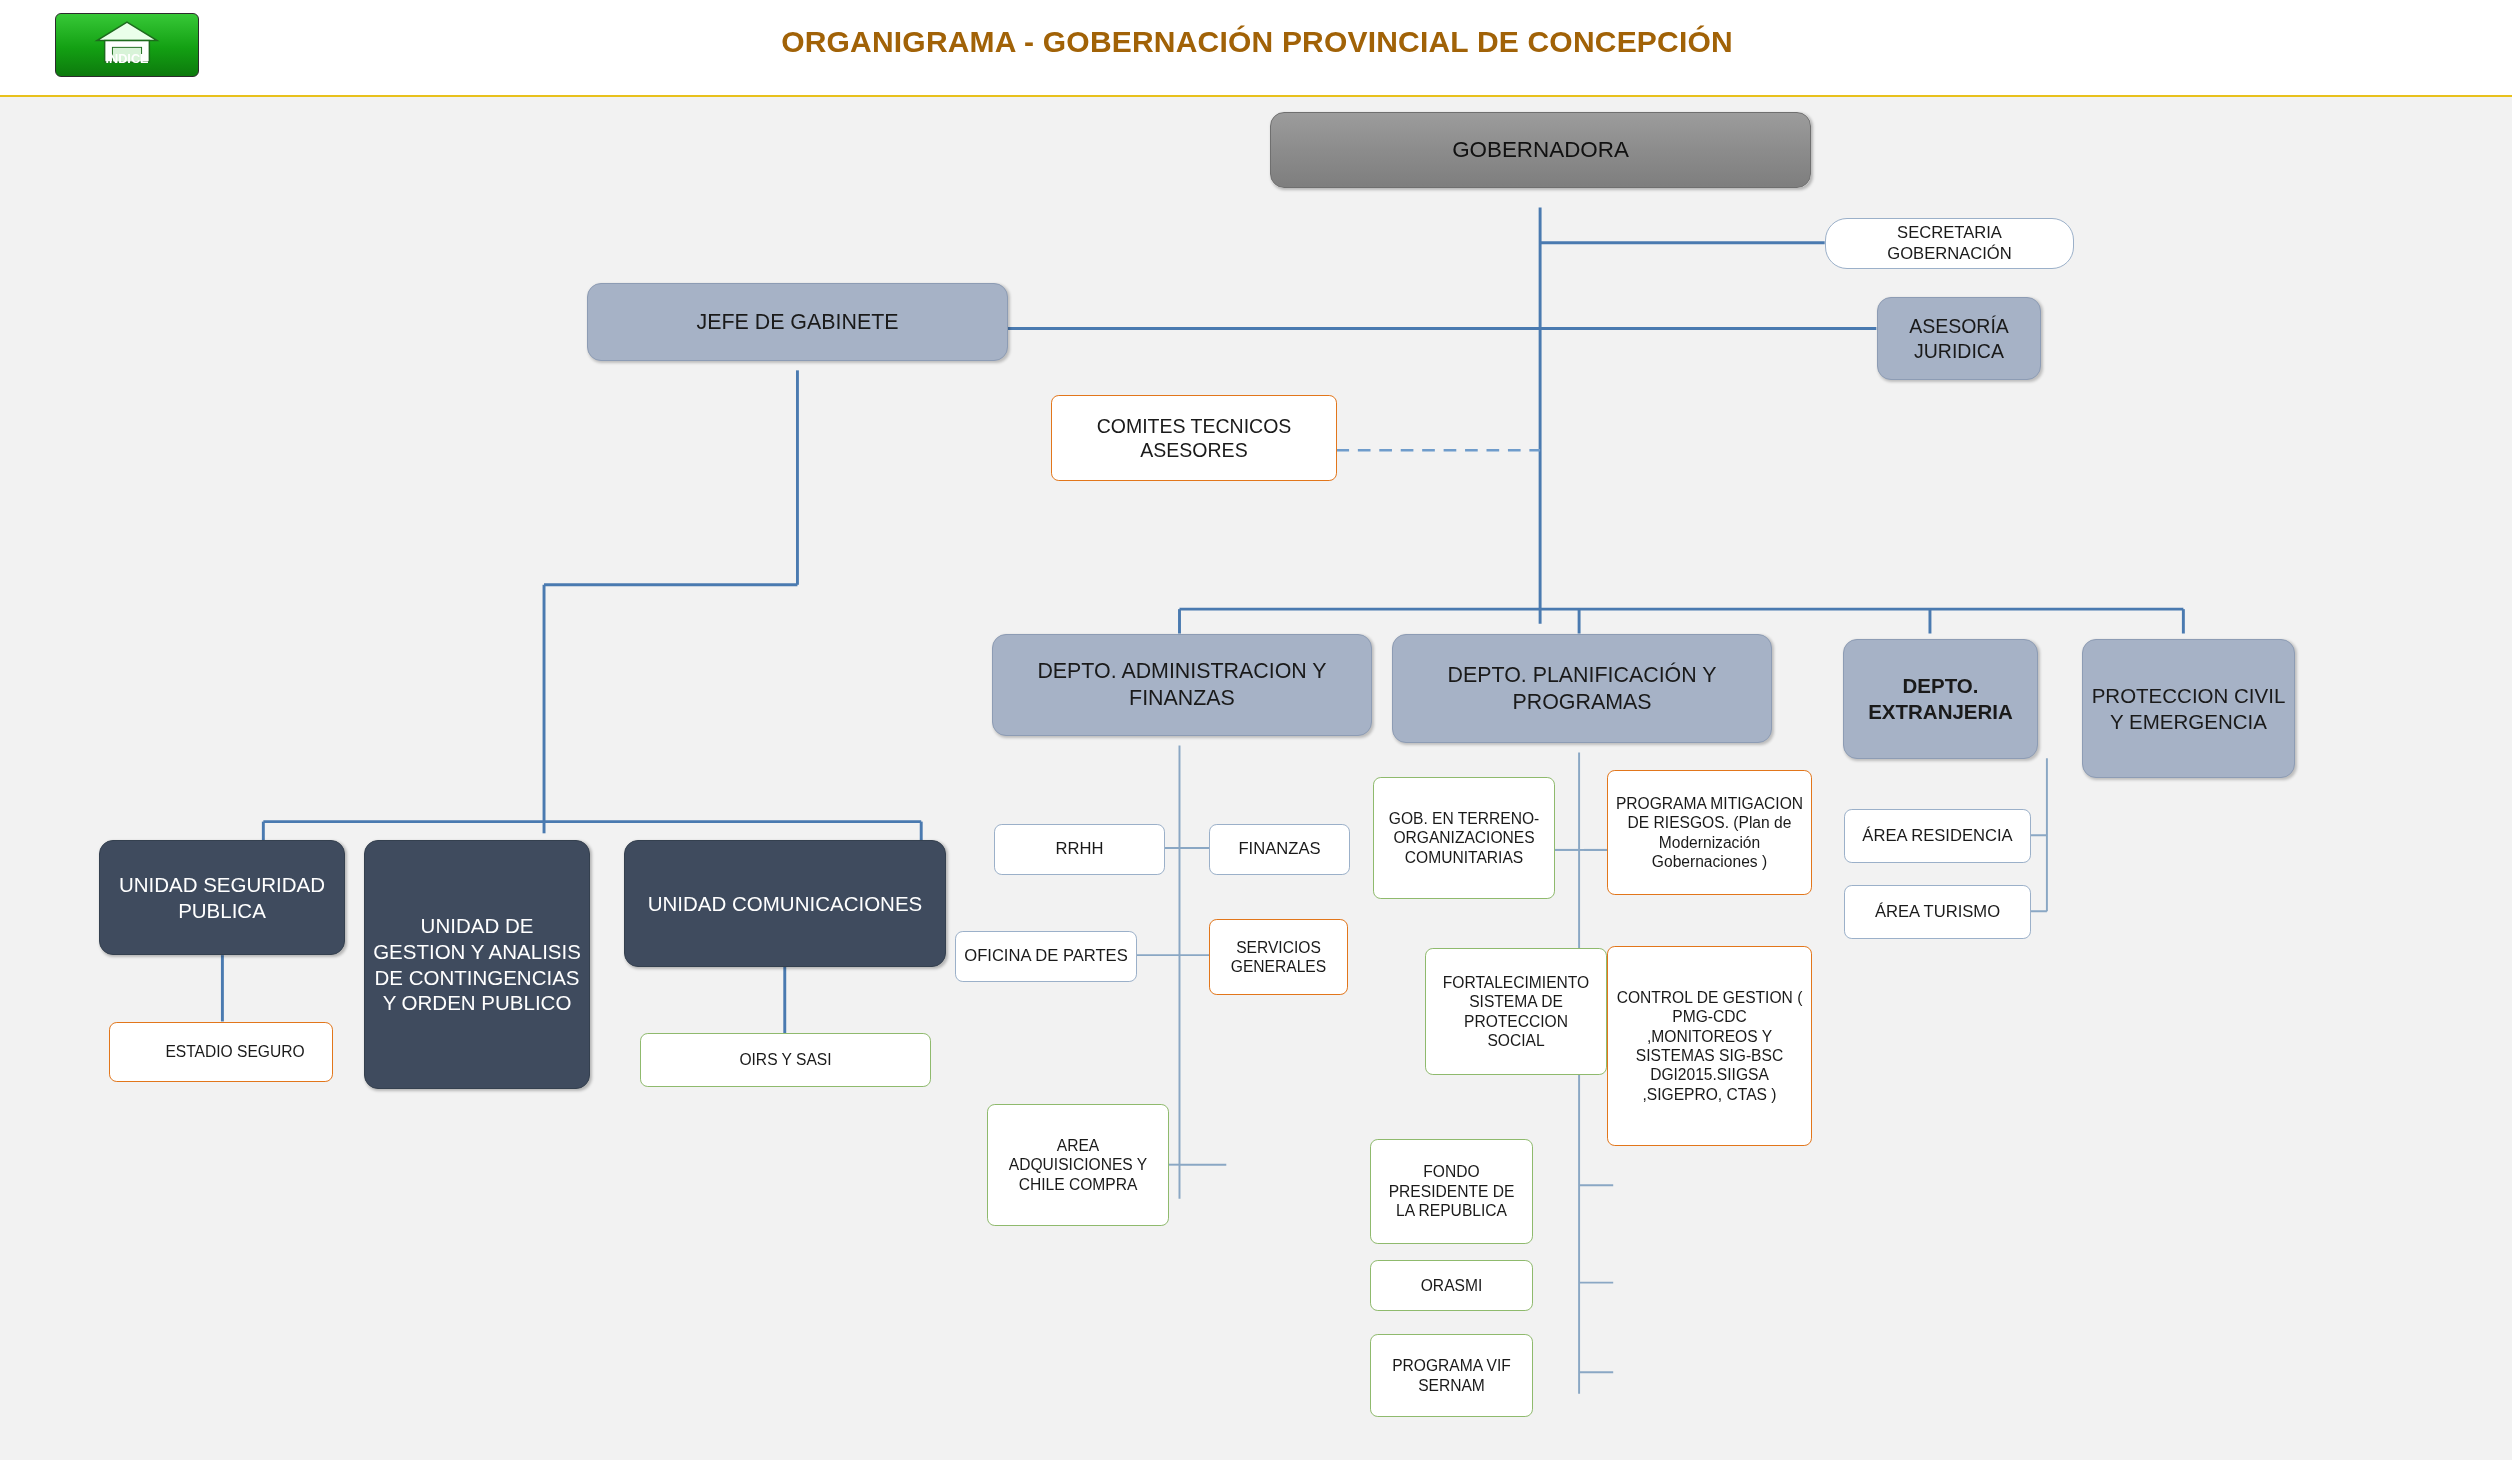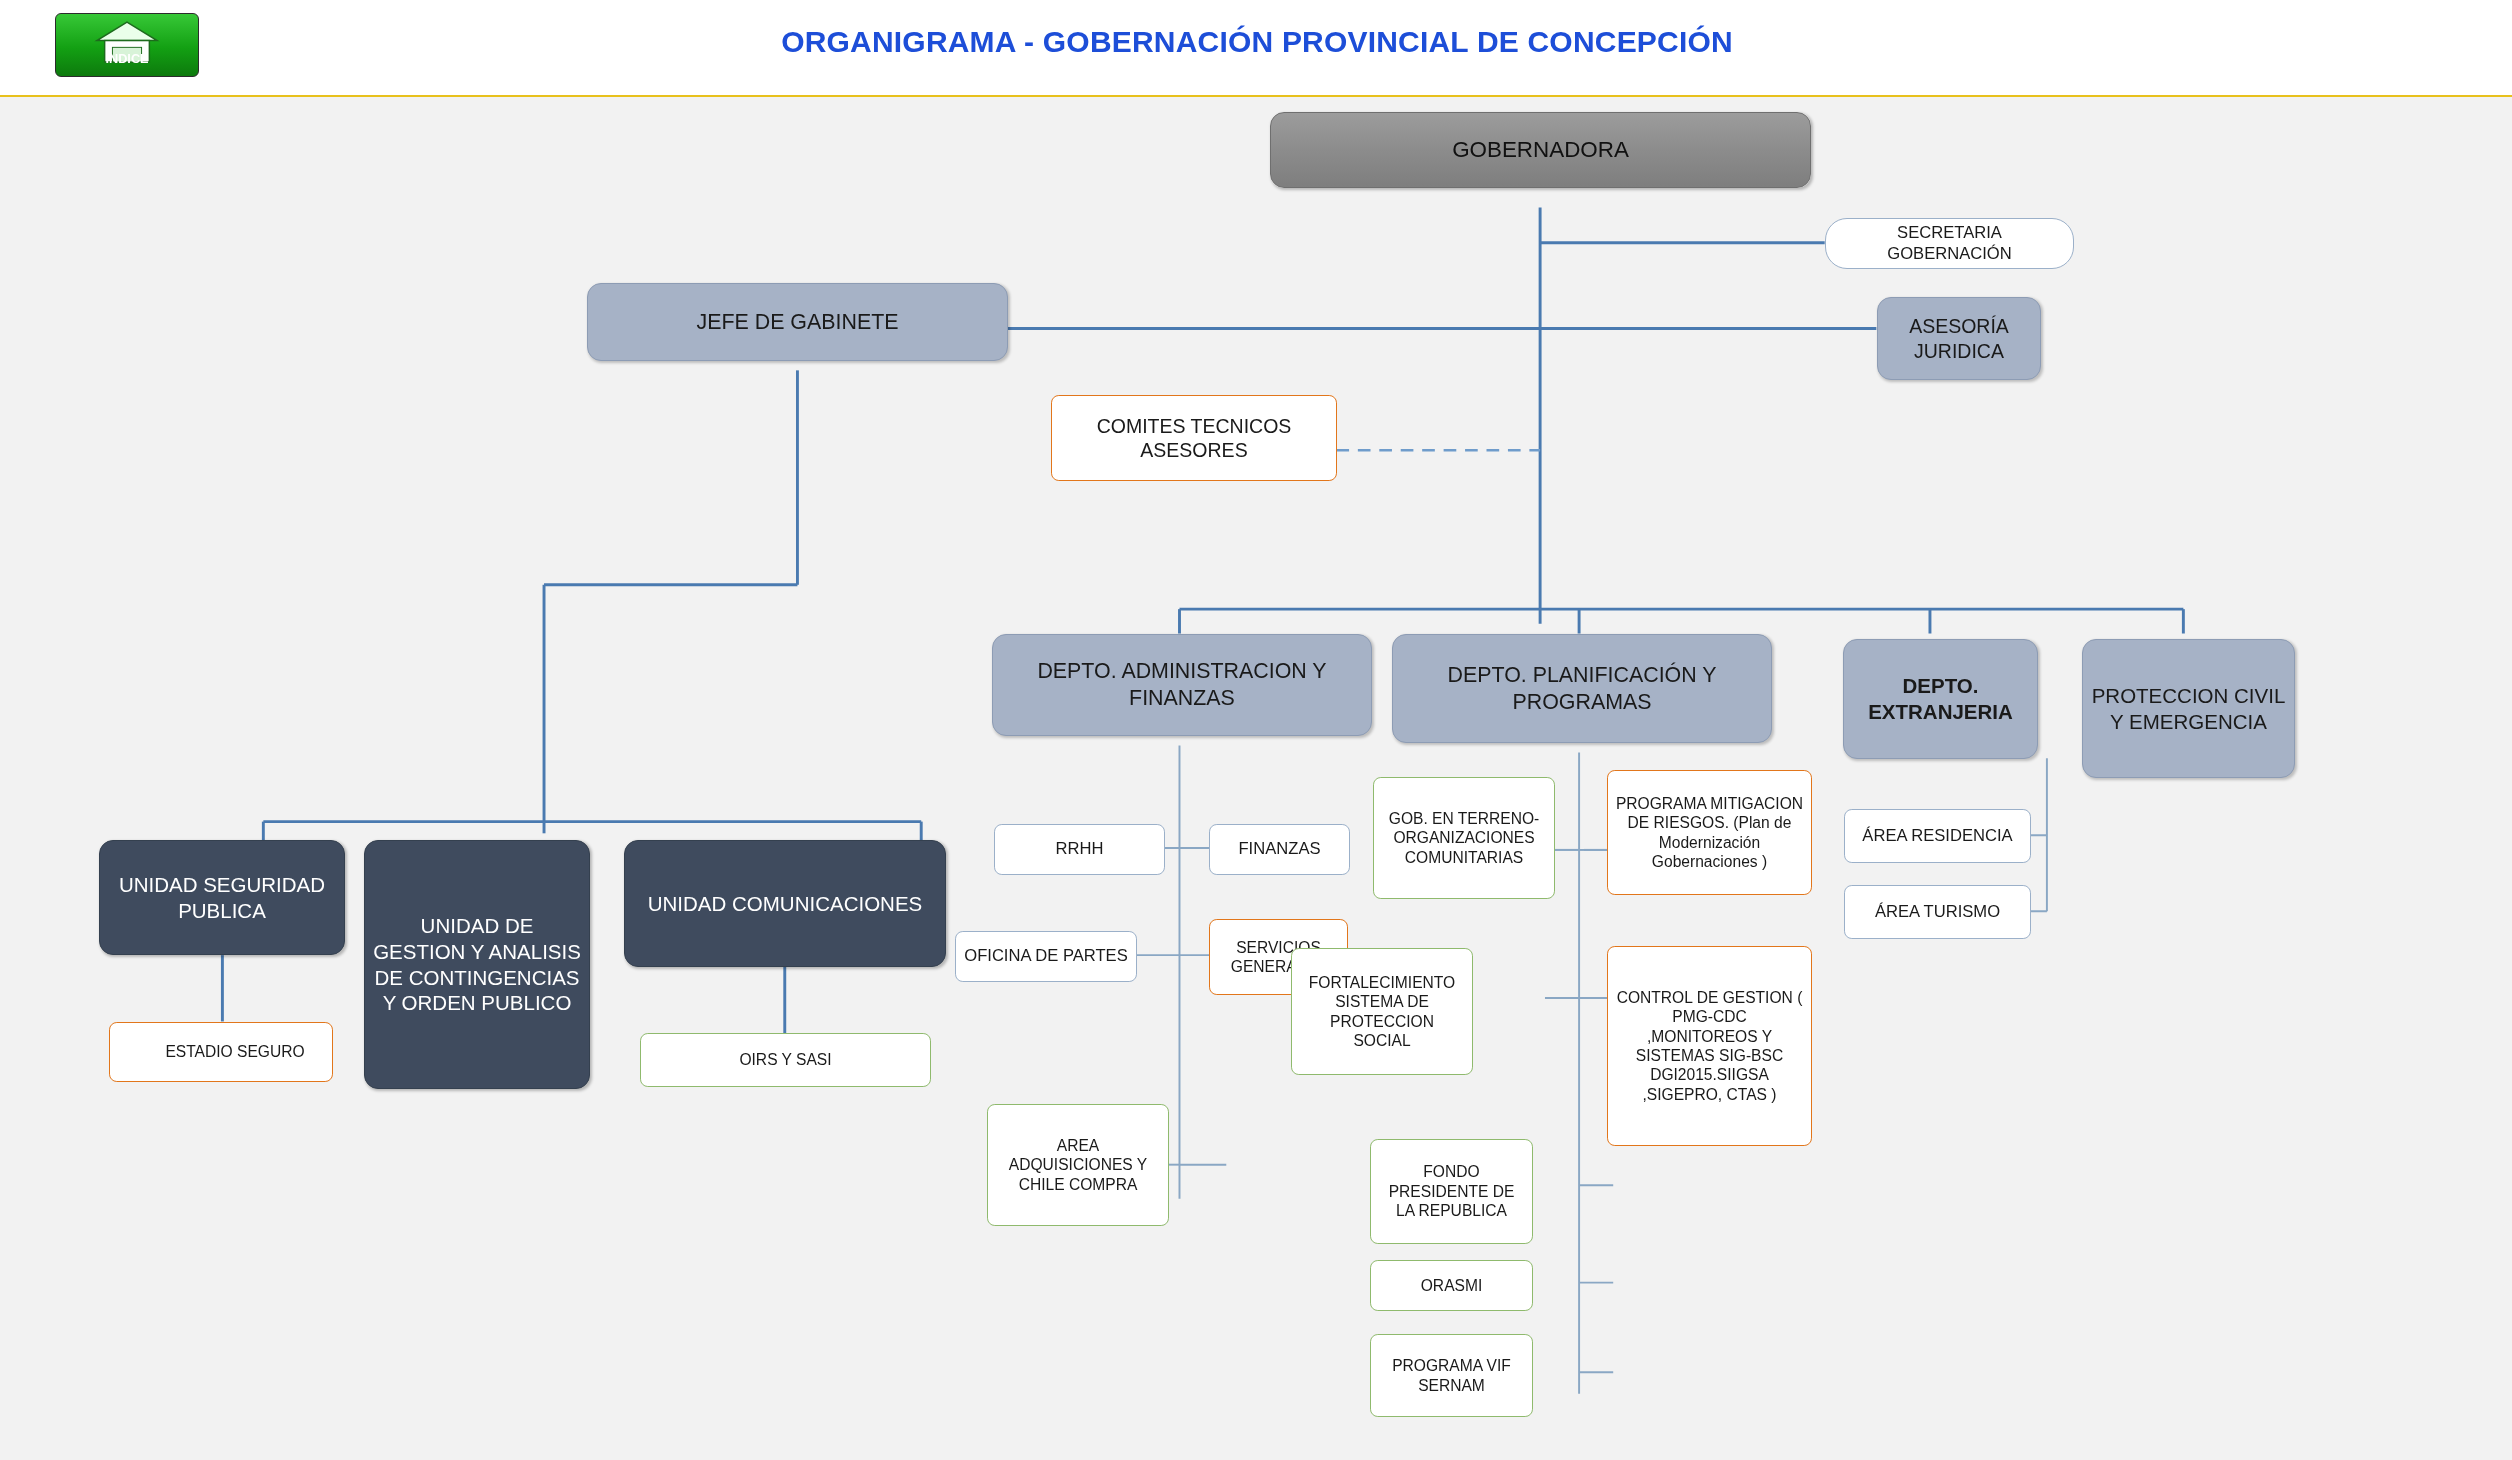--- a/index.html
+++ b/index.html
@@ -28,21 +28,21 @@
     box-sizing: border-box;
   }
   #title {
     position: absolute;
     left: 292px;
     top: 25px;
     width: 1930px;
     text-align: center;
     font-size: 30px;
     font-weight: bold;
-    color: #1d4ed8;
+    color: #a16207;
     letter-spacing: 0.2px;
   }
   
   #index-btn {
     position: absolute;
     left: 55px;
     top: 12.7px;
     width: 144px;
     height: 64px;
     border: 1.9px solid #2c2c2c;
@@ -305,21 +305,21 @@
   </div>
 
   <div class="node style-white-green" style="left:987px;top:1104px;width:182px;height:122px;">
     <span>AREA ADQUISICIONES  Y CHILE COMPRA</span>
   </div>
 
   <div class="node style-white-green" style="left:1373px;top:777px;width:182px;height:122px;">
     <span>GOB. EN TERRENO-ORGANIZACIONES COMUNITARIAS</span>
   </div>
 
-  <div class="node style-white-green" style="left:1291px;top:948px;width:182px;height:127px;">
+  <div class="node style-white-green" style="left:1425px;top:948px;width:182px;height:127px;">
     <span>FORTALECIMIENTO SISTEMA DE PROTECCION SOCIAL</span>
   </div>
 
   <div class="node style-white-green" style="left:1370px;top:1139px;width:163px;height:105px;">
     <span>FONDO PRESIDENTE DE LA REPUBLICA</span>
   </div>
 
   <div class="node style-white-green" style="left:1370px;top:1260px;width:163px;height:51px;">
     <span>ORASMI</span>
   </div>

